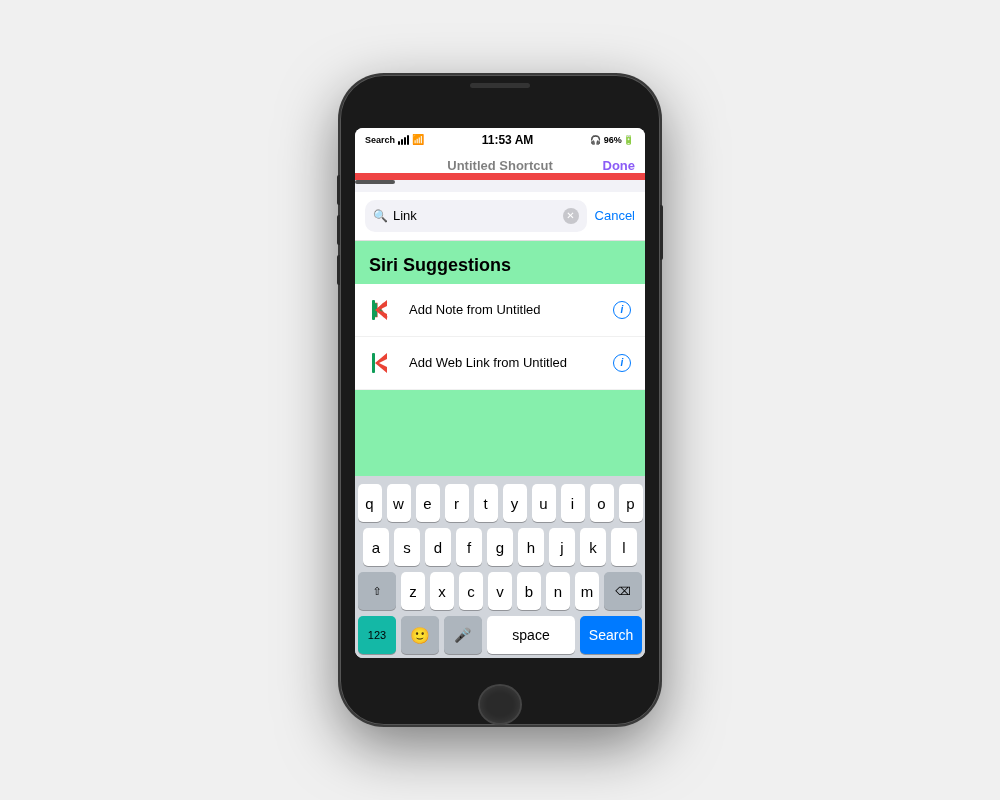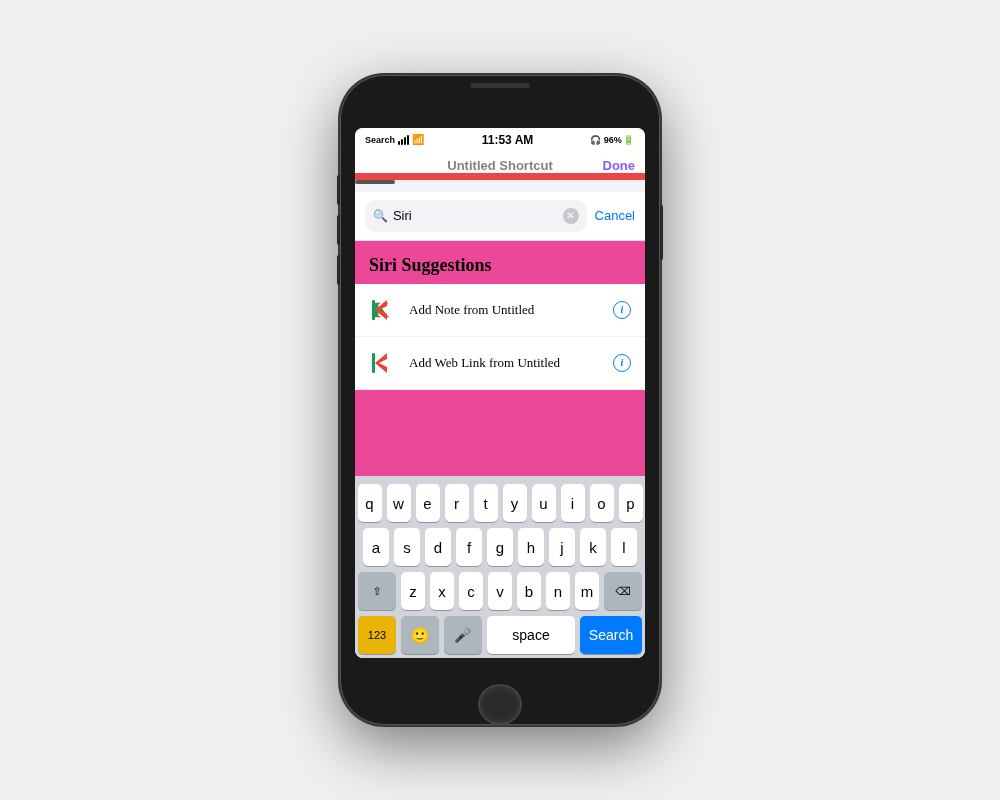--- a/index.html
+++ b/index.html
@@ -181,23 +181,22 @@
     .search-cancel {
       color: #007aff;
       font-size: 13px;
       font-weight: 400;
       cursor: pointer;
     }
 
     
     .content-area {
       flex: 1;
-      background: #ec4899;
+      background: #86efac;
       overflow: hidden;
-      font-family: Liberation Serif, serif;
     }
 
     .section-header {
       padding: 14px 14px 8px 14px;
       font-size: 18px;
       font-weight: 700;
       color: #000;
     }
 
     .suggestion-item {
@@ -297,21 +296,21 @@
     }
 
     .key-bottom-row {
       display: flex;
       justify-content: center;
       gap: 5px;
       align-items: center;
     }
 
     .key-123 {
-      background: #eab308;
+      background: #14b8a6;
       border-radius: 5px;
       height: 38px;
       width: 38px;
       display: flex;
       align-items: center;
       justify-content: center;
       font-size: 11px;
       color: #000;
       cursor: pointer;
       box-shadow: 0 1px 0 rgba(0,0,0,0.3);
@@ -432,21 +431,21 @@
     <div class="nav-bar">
       <span class="nav-title">Untitled Shortcut</span>
       <span class="nav-done">Done</span>
     </div>
 
     <div class="pull-handle"></div>
 
     <div class="search-bar">
       <div class="search-input-container">
         <span class="search-icon-small">🔍</span>
-        <span class="search-input-text">Siri</span>
+        <span class="search-input-text">Link</span>
         <div class="search-clear">✕</div>
       </div>
       <span class="search-cancel">Cancel</span>
     </div>
 
     <div class="content-area">
       <div class="section-header">Siri Suggestions</div>
 
       <div class="suggestion-item">
         <div class="suggestion-icon">

